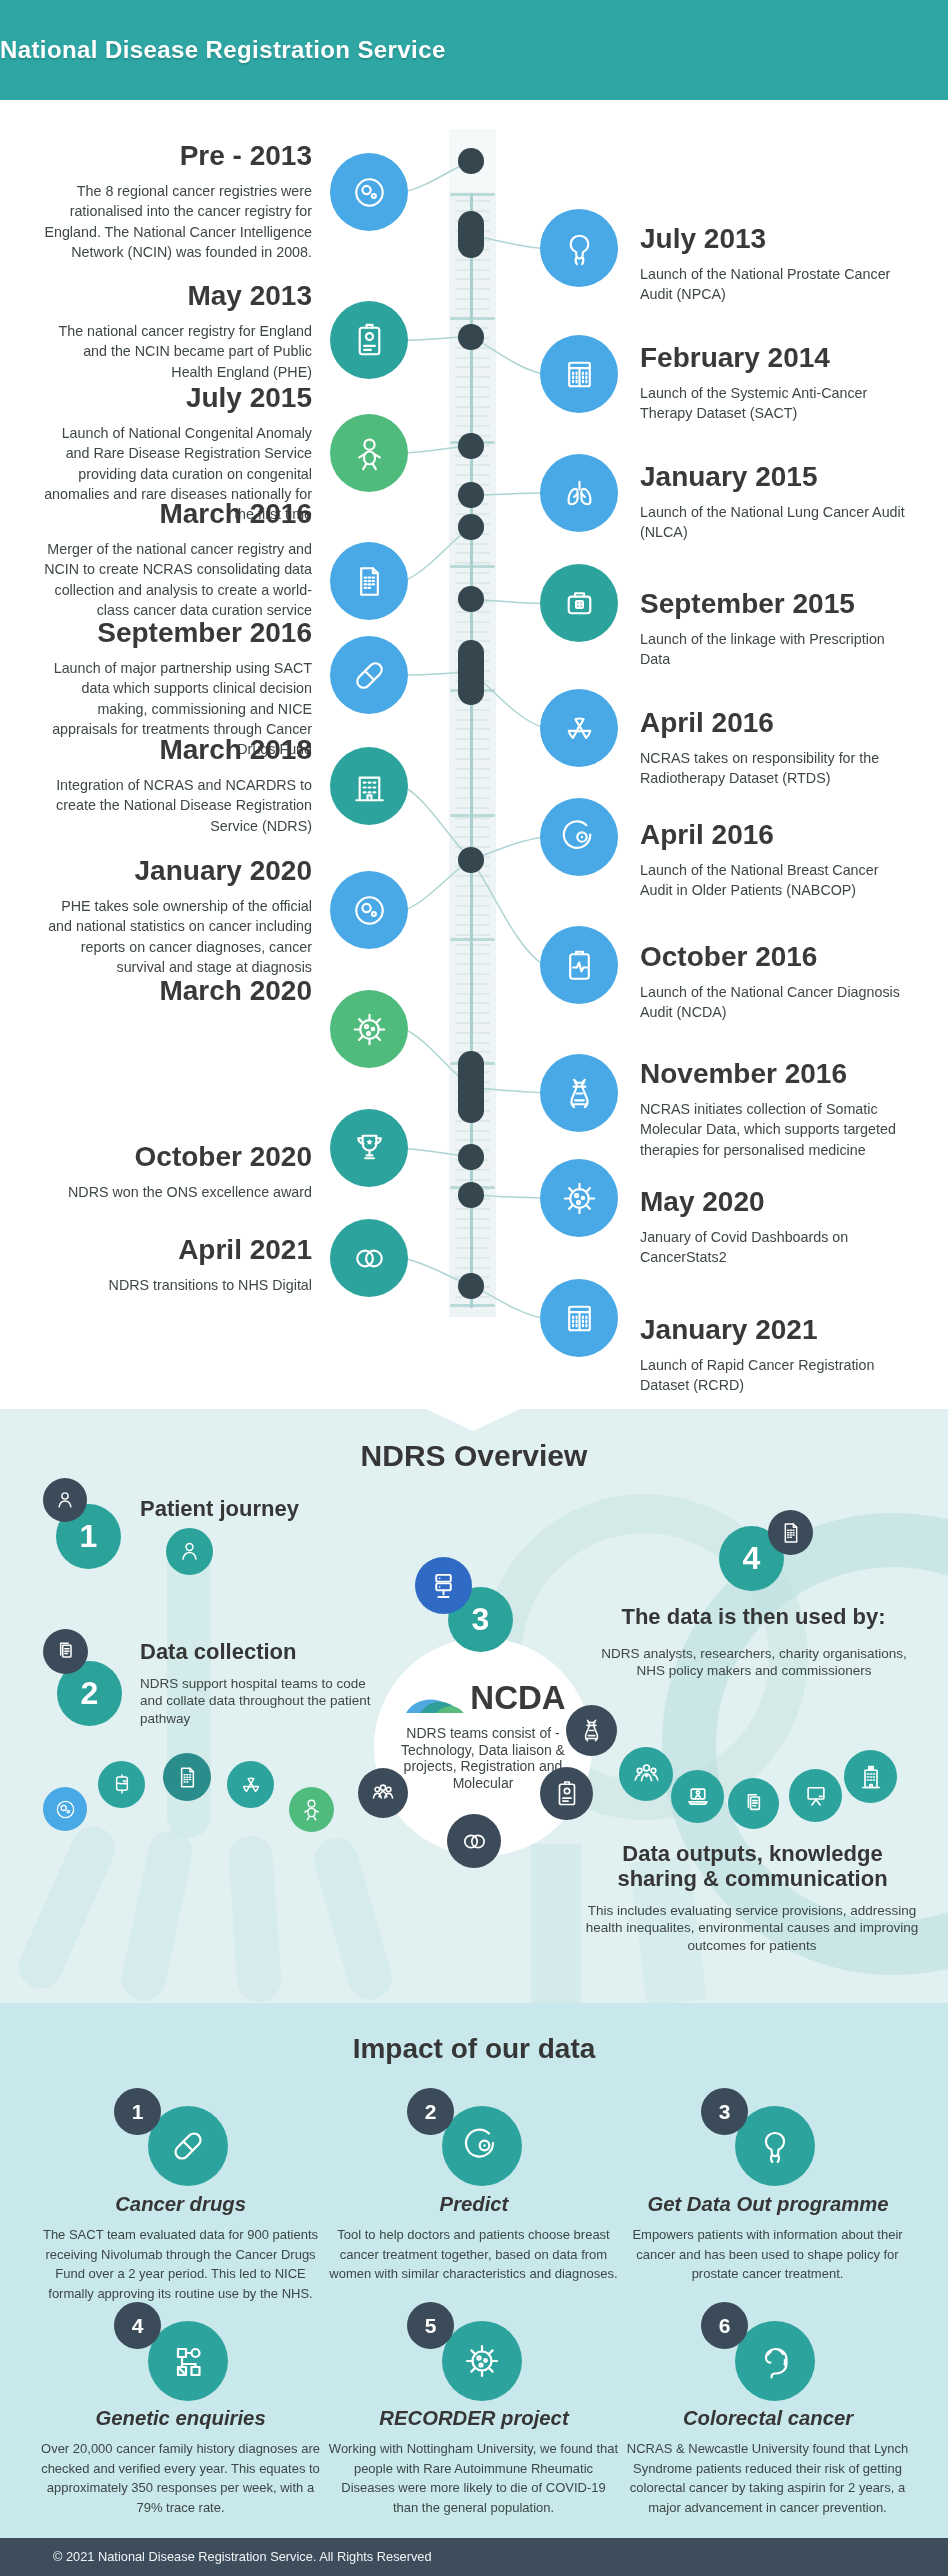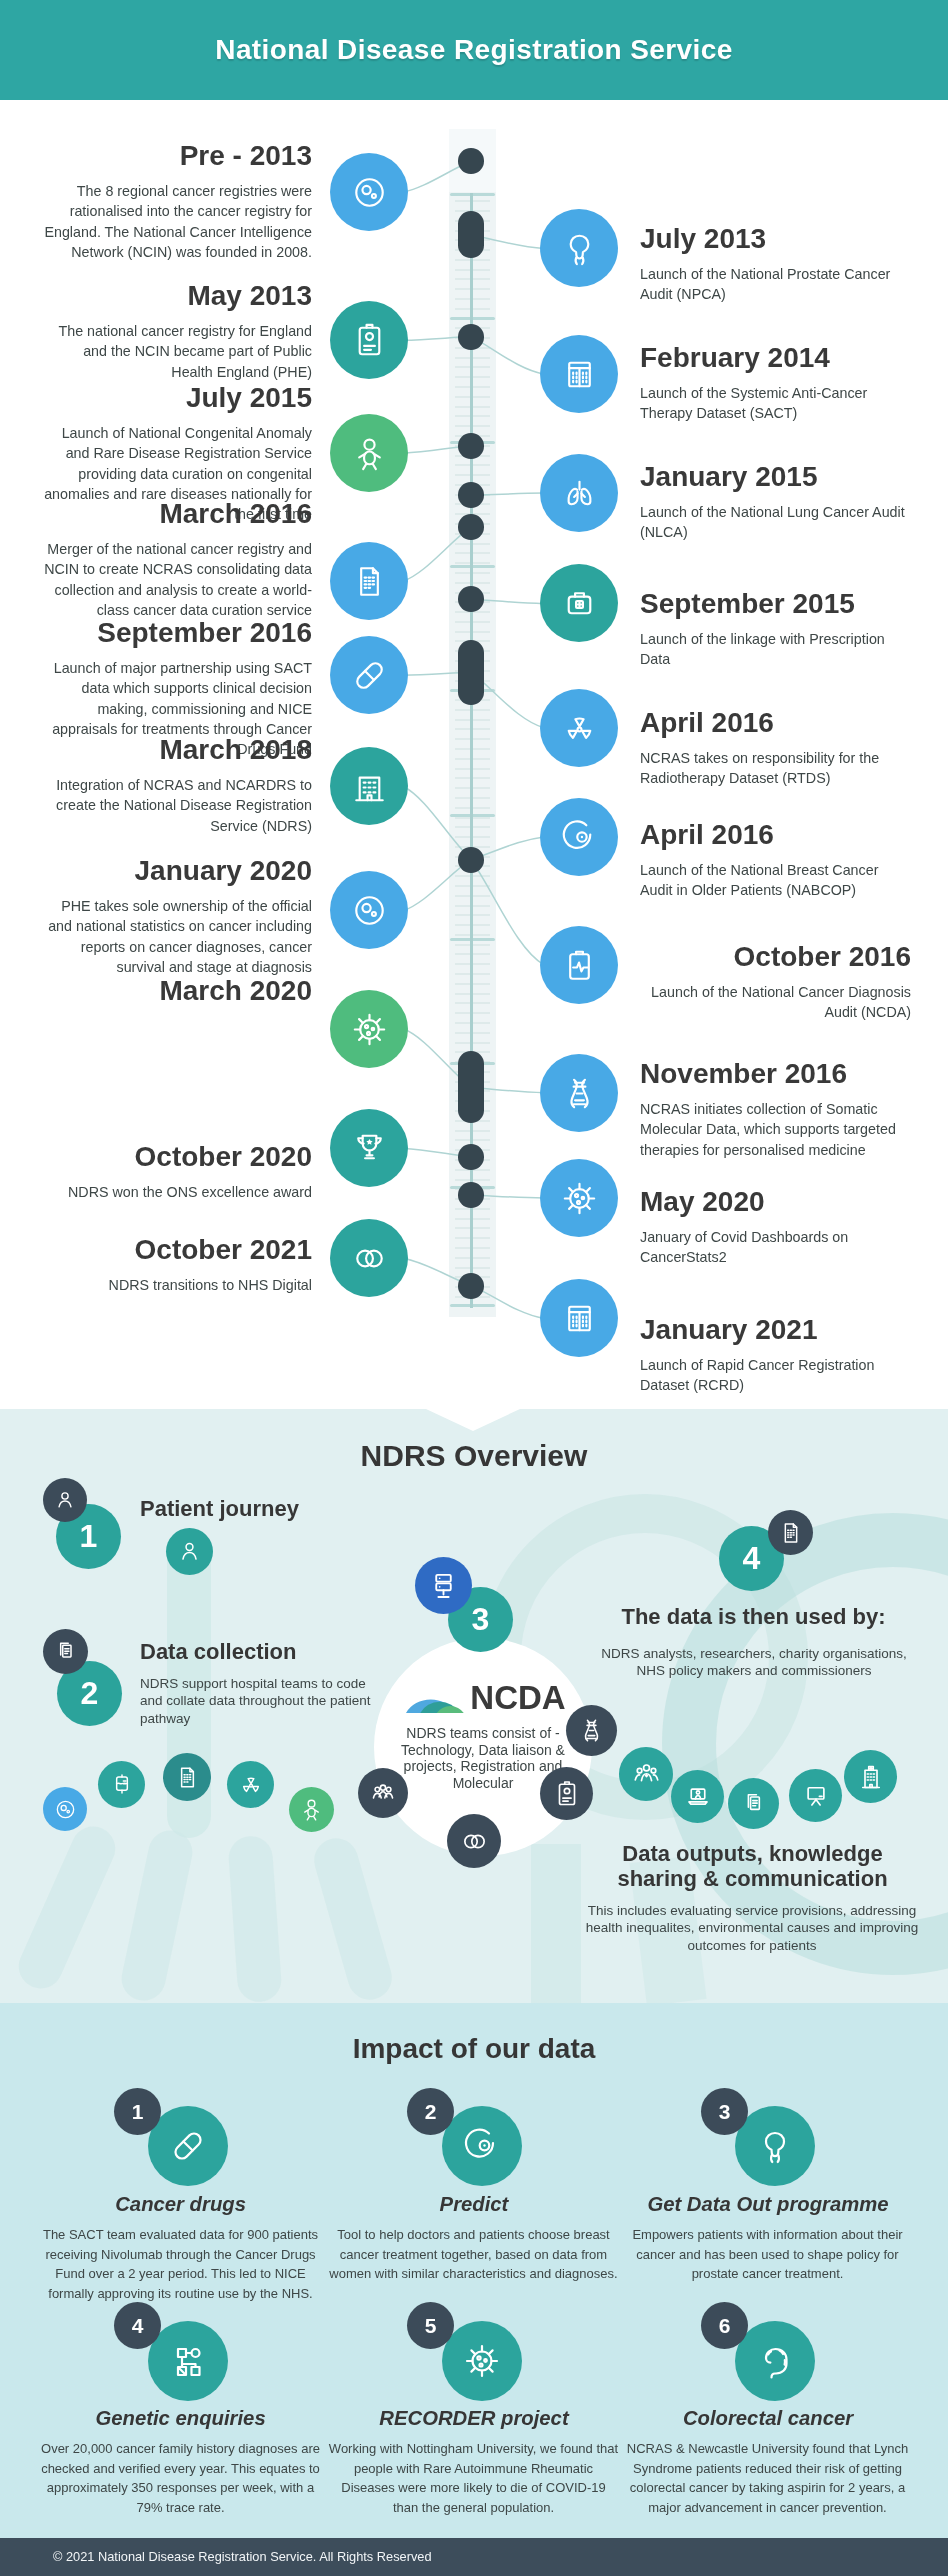--- a/index.html
+++ b/index.html
@@ -1,22 +1,22 @@
 <!DOCTYPE html>
 <html style="font-size:12px"><head>
 <meta charset="utf-8">
 <style>
   html,body{margin:0;padding:0;background:#fff;}
   #page{position:relative;width:948px;height:2576px;overflow:hidden;
         font-family:"Liberation Sans",sans-serif;background:#ffffff;}
   .abs{position:absolute;}
   
   #header{left:0;top:0;width:948px;height:100px;background:#2EA6A3;}
-  #header h1{margin:0;text-align:center;line-height:100px;color:#ffffff;
-             font-size:28px;font-weight:bold;letter-spacing:0.4px;
+  #header h1{margin:0;line-height:100px;color:#ffffff;
+             font-size:24px;font-weight:bold;letter-spacing:0.4px;
              text-shadow:0 1.5px 1.5px rgba(0,0,0,.15);}
   
   #tl-band{left:449px;top:129px;width:47px;height:1188px;background:#EEF4F5;}
   #tl-band-top{left:449px;top:129px;width:47px;height:63px;background:#F5F9FA;}
   .tick{position:absolute;left:455px;width:35px;height:1.5px;background:#DEEAEA;}
   .wtick{position:absolute;left:450px;width:45px;height:3px;background:#B9DAD9;border-radius:1.5px;}
   #tl-line{left:470px;top:193px;width:3px;height:1115px;background:#A9CFCE;}
   .node{position:absolute;left:458px;width:25.6px;background:#36464F;border-radius:12.8px;}
   .icirc{position:absolute;border-radius:50%;display:flex;align-items:center;justify-content:center;}
   .t-entry{position:absolute;width:271px;}
@@ -328,21 +328,21 @@
       </div>
       <div class="icirc" style="left: 330px; top: 1109px; height: 78px; width: 78px; background: rgb(44, 164, 157);">
         <svg class="ic" width="47" height="47" viewBox="0 0 48 48" fill="none" stroke="#ffffff" stroke-width="2.2" stroke-linecap="round" stroke-linejoin="round">
           <path d="M17 11h14v8a7 7 0 0 1-14 0z"></path>
           <path d="M17 13.5h-4.5a5.5 5.5 0 0 0 5.5 5.5M31 13.5h4.5a5.5 5.5 0 0 1-5.5 5.5"></path>
           <path d="M24 26v5M19.5 34h9M21 31h6"></path>
           <path d="M24 14.2l1 2 2.2.3-1.6 1.5.4 2.2-2-1.1-2 1.1.4-2.2-1.6-1.5 2.2-.3z" fill="#fff" stroke="none"></path>
         </svg>
       </div>
       <div class="t-entry t-left" style="left: 41px; top: 1234px;">
-        <h3>October 2021</h3>
+        <h3>April 2021</h3>
         <p>NDRS transitions to NHS Digital</p>
       </div>
       <div class="icirc" style="left: 330px; top: 1219px; height: 78px; width: 78px; background: rgb(44, 164, 157);">
         <svg class="ic" width="47" height="47" viewBox="0 0 48 48" fill="none" stroke="#ffffff" stroke-width="2.2" stroke-linecap="round" stroke-linejoin="round">
           <circle cx="19.5" cy="24" r="8"></circle>
           <circle cx="28.5" cy="24" r="8"></circle>
         </svg>
       </div>
       <div class="t-entry t-right" style="left: 640px; top: 223px;">
         <h3>July 2013</h3>
@@ -405,21 +405,21 @@
         <h3>April 2016</h3>
         <p>Launch of the National Breast Cancer Audit in Older Patients (NABCOP)</p>
       </div>
       <div class="icirc" style="left: 540px; top: 798px; height: 78px; width: 78px; background: rgb(72, 169, 230);">
         <svg class="ic" width="47" height="47" viewBox="0 0 48 48" fill="none" stroke="#ffffff" stroke-width="2.2" stroke-linecap="round" stroke-linejoin="round">
           <path d="M31 11.5a13.5 13.5 0 1 0 4 9.5"></path>
           <circle cx="26.5" cy="23.5" r="4.8"></circle>
           <circle cx="26.5" cy="23.5" r="1.2" fill="#fff" stroke="none"></circle>
         </svg>
       </div>
-      <div class="t-entry t-right" style="left: 640px; top: 941px; text-align: right;">
+      <div class="t-entry t-right" style="left: 640px; top: 941px;">
         <h3>October 2016</h3>
         <p>Launch of the National Cancer Diagnosis Audit (NCDA)</p>
       </div>
       <div class="icirc" style="left: 540px; top: 926px; height: 78px; width: 78px; background: rgb(72, 169, 230);">
         <svg class="ic" width="47" height="47" viewBox="0 0 48 48" fill="none" stroke="#ffffff" stroke-width="2.2" stroke-linecap="round" stroke-linejoin="round">
           <rect x="14.5" y="12.5" width="19" height="25" rx="2.5"></rect>
           <path d="M20.5 12.5v-2.5h7v2.5"></path>
           <path d="M17.5 26h4l2-5 2.5 9 2-4h4.5"></path>
         </svg>
       </div>

